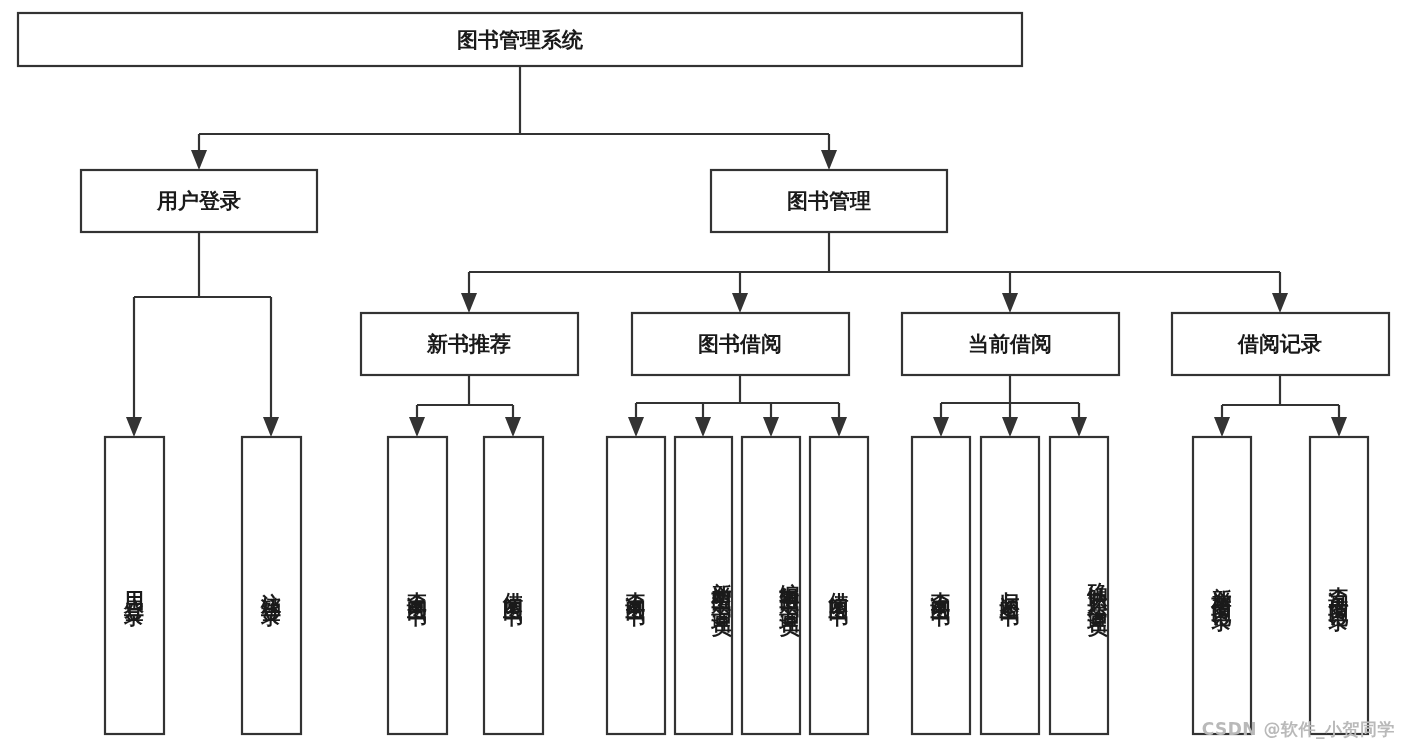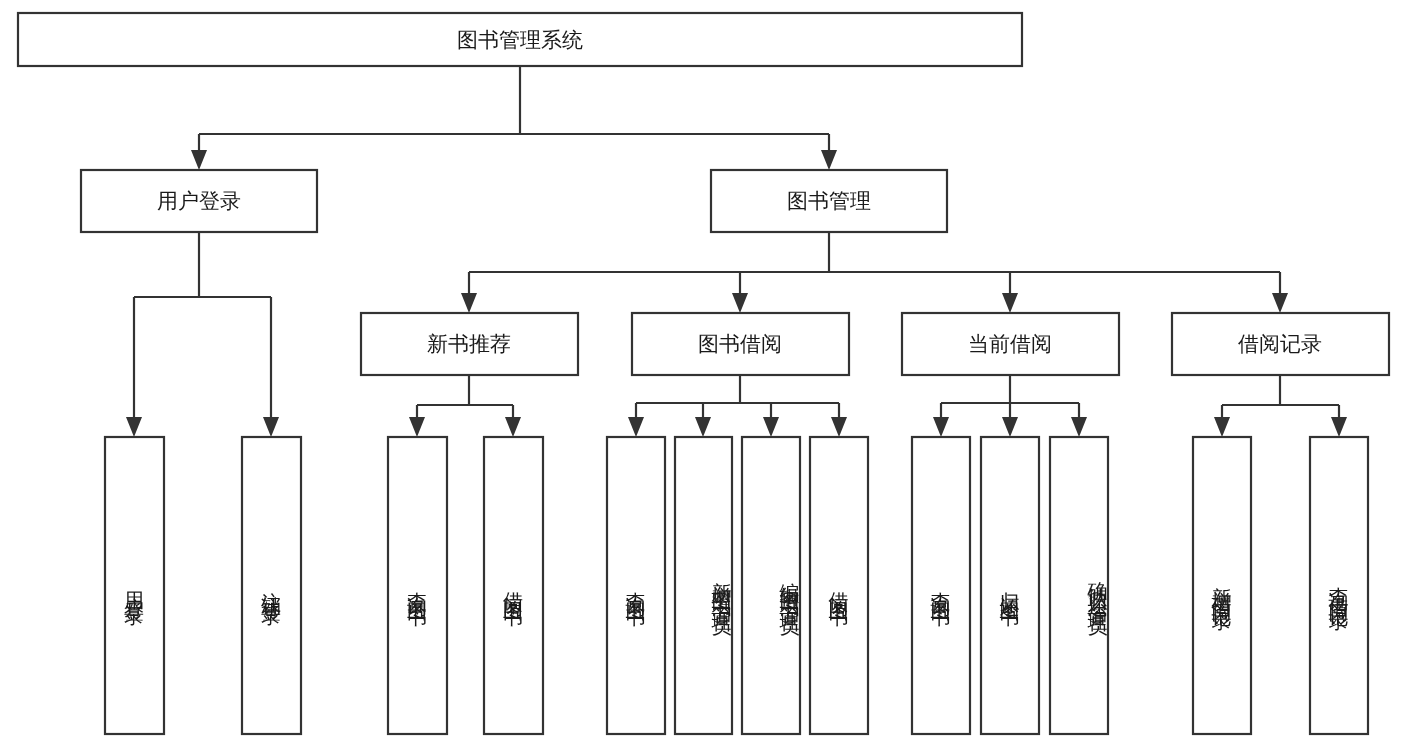--- a/index.html
+++ b/index.html
@@ -12,20 +12,21 @@
     width: 1405px;
     height: 747px;
     font-family: "DejaVu Sans", "Liberation Sans", sans-serif;
     position: relative;
     overflow: hidden;
   }
   #diagram-root {
     position: relative;
     width: 1405px;
     height: 747px;
+    font-weight: bold;
   }
   svg#flow-svg {
     position: absolute;
     left: 0;
     top: 0;
     width: 1405px;
     height: 747px;
   }
   .node-box {
     fill: #ffffff;
@@ -221,14 +222,15 @@
   <div class="leaf-label" style="left:742px; top:437px; width:58px; height:297px; align-items:flex-start; padding-top:6px; box-sizing:border-box;">编辑图书（管理员）</div>
   <div class="leaf-label" style="left:810px; top:437px; width:58px; height:297px;">借阅图书</div>
 
   <div class="leaf-label" style="left:912px; top:437px; width:58px; height:297px;">查询图书</div>
   <div class="leaf-label" style="left:981px; top:437px; width:58px; height:297px;">归还图书</div>
   <div class="leaf-label" style="left:1050px; top:437px; width:58px; height:297px; align-items:flex-start; padding-top:6px; box-sizing:border-box;">确认归还（管理员）</div>
 
   <div class="leaf-label" style="left:1193px; top:437px; width:58px; height:297px;">新增借阅记录</div>
   <div class="leaf-label" style="left:1310px; top:437px; width:58px; height:297px;">查询借阅记录</div>
 
+  <div class="watermark">CSDN @软件_小贺同学</div>
 
 </div>
 
 </body></html>

